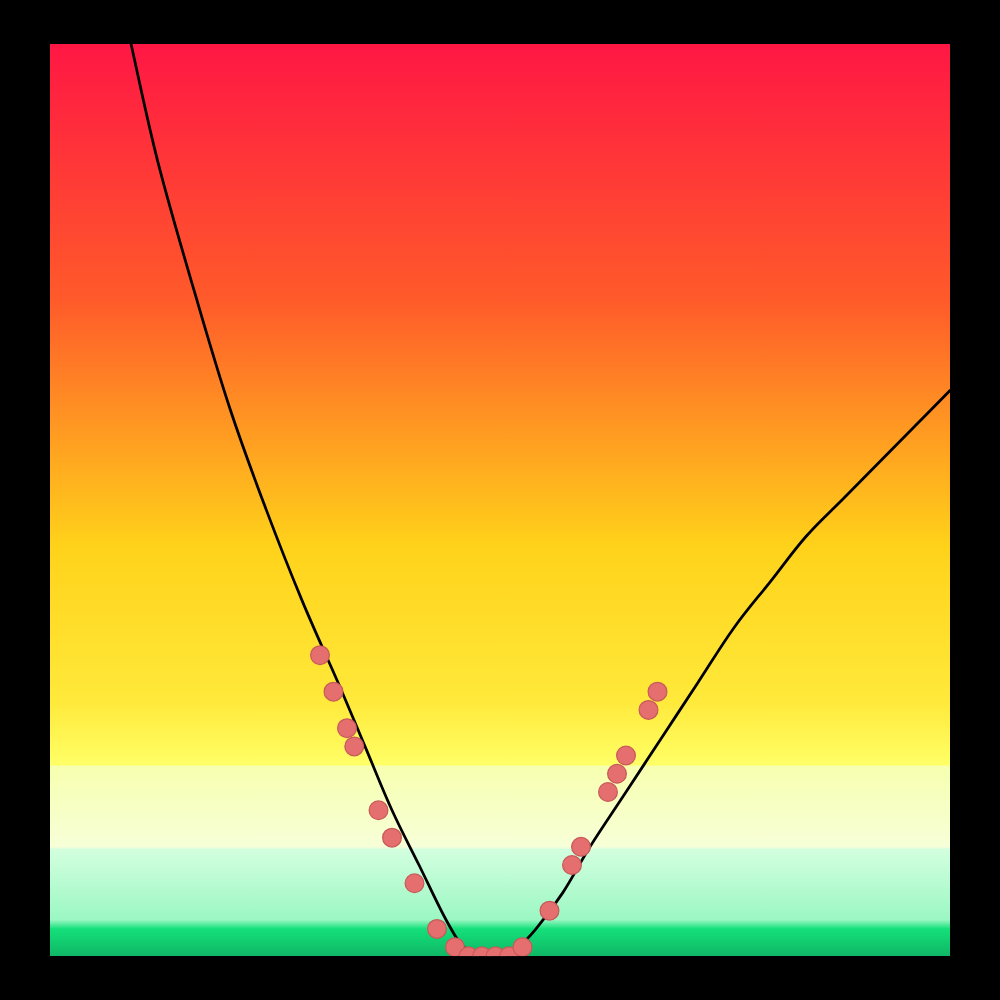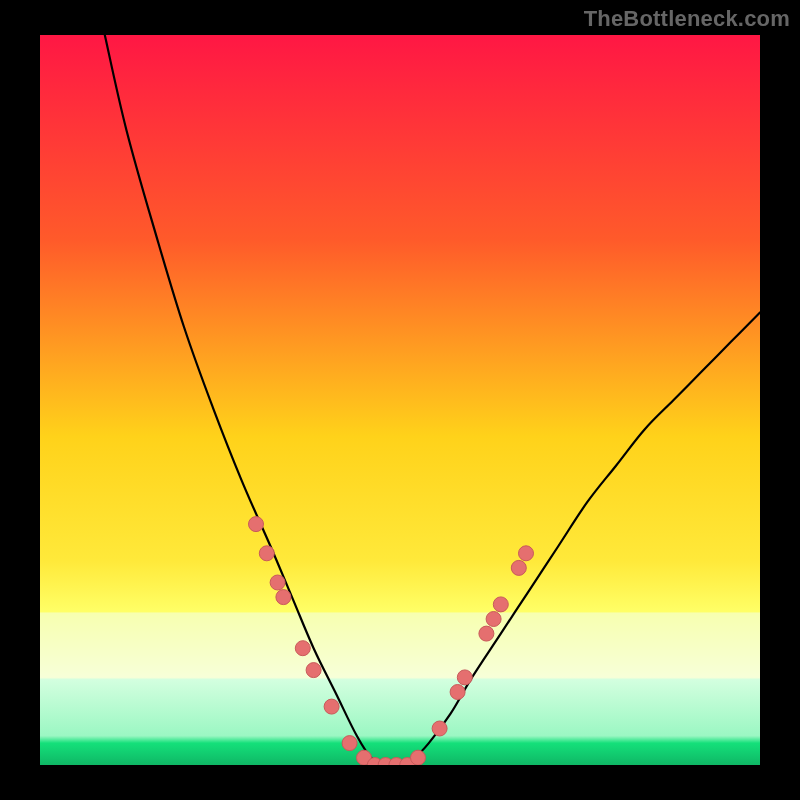--- a/index.html
+++ b/index.html
@@ -36,21 +36,20 @@
     height: 730px;
     overflow: hidden;
   }
   svg { display: block; }
 </style>
 </head>
 <body>
 
 <div class="stage">
 
-  <div class="watermark">TheBottleneck.com</div>
 
   <div class="plot">
     <svg id="chart-svg" viewBox="0 0 720 730" width="720" height="730" preserveAspectRatio="none">
       <defs>
         <linearGradient id="bgGrad" x1="0" y1="0" x2="0" y2="1">
           <stop id="g0" offset="0%" stop-color="#ff1744"></stop>
           <stop id="g1" offset="28%" stop-color="#ff5a2a"></stop>
           <stop id="g2" offset="55%" stop-color="#ffd21a"></stop>
           <stop id="g3" offset="72%" stop-color="#ffe93a"></stop>
           <stop id="g4" offset="79%" stop-color="#ffff66"></stop>

